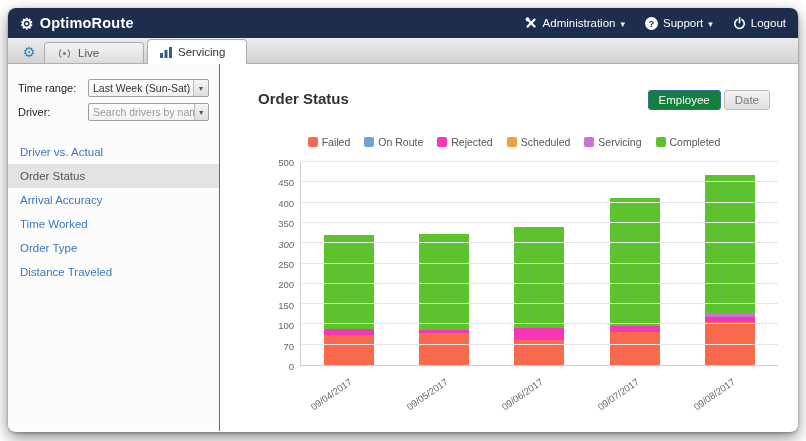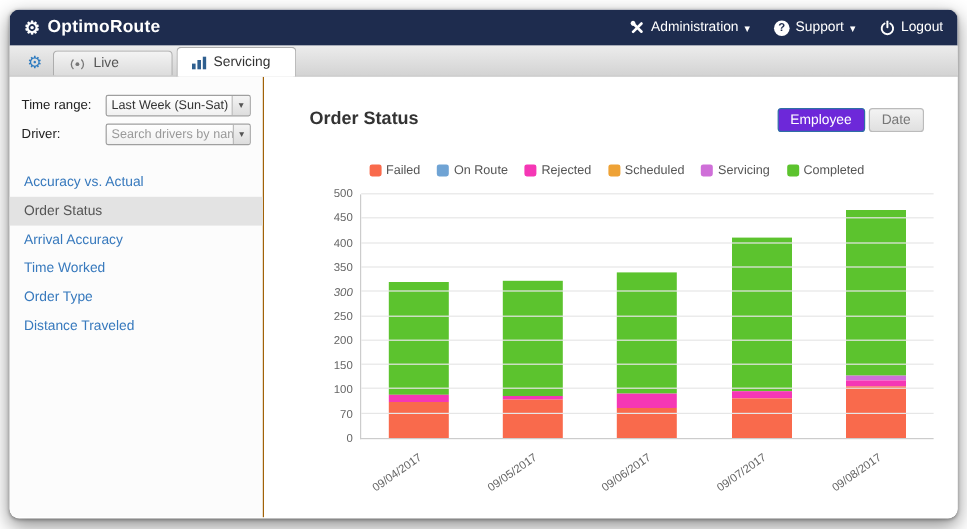--- a/index.html
+++ b/index.html
@@ -46,21 +46,21 @@
   .nav-item { font-size:11.5px; color:#3779bd; padding:6px 12px; cursor:pointer; }
   .nav-item.active { background:#e3e3e3; color:#555; }
 
   
   .main { flex:1; background:#fff; padding:26px 28px 0 38px; position:relative; }
   .main-header { display:flex; align-items:flex-start; justify-content:space-between; }
   .page-title { font-size:15px; font-weight:bold; color:#333; }
   .toggle-group { display:flex; gap:3px; }
   .toggle-btn { font-size:11.5px; padding:3px 10px; border-radius:3px; border:1px solid #bbb;
                 background:linear-gradient(#f3f3f3,#e0e0e0); color:#777; cursor:pointer; }
-  .toggle-btn.active { background:#6d28d9; border-color:#2f6ea6; color:#fff; }
+  .toggle-btn.active { background:#15803d; border-color:#2f6ea6; color:#fff; }
 
   
   .legend { display:flex; justify-content:center; gap:14px; margin-top:26px; font-size:10.5px; color:#555; }
   .legend-item { display:flex; align-items:center; gap:4px; cursor:pointer; }
   .legend-swatch { width:10px; height:10px; border-radius:2px; }
 
   
   .chart { position:relative; margin-top:14px; margin-left:6px; height:250px; }
   .y-axis { position:absolute; left:0; top:0; width:34px; height:204px; }
   .ylab { position:absolute; right:4px; transform:translateY(50%); font-size:9.5px; color:#666; }
@@ -149,21 +149,21 @@
           </div>
         </div>
         <div class="form-row">
           <div class="form-label">Driver:</div>
           <div class="select placeholder">
             <span class="sel-text">Search drivers by nam</span>
             <span class="sel-caret">▼</span>
           </div>
         </div>
         <div class="nav">
-            <div class="nav-item">Accuracy vs. Actual</div>
+            <div class="nav-item">Driver vs. Actual</div>
             <div class="nav-item active">Order Status</div>
             <div class="nav-item">Arrival Accuracy</div>
             <div class="nav-item">Time Worked</div>
             <div class="nav-item">Order Type</div>
             <div class="nav-item">Distance Traveled</div>
           </div>
       </div>
 
       <div class="main">
         <div class="main-header">

